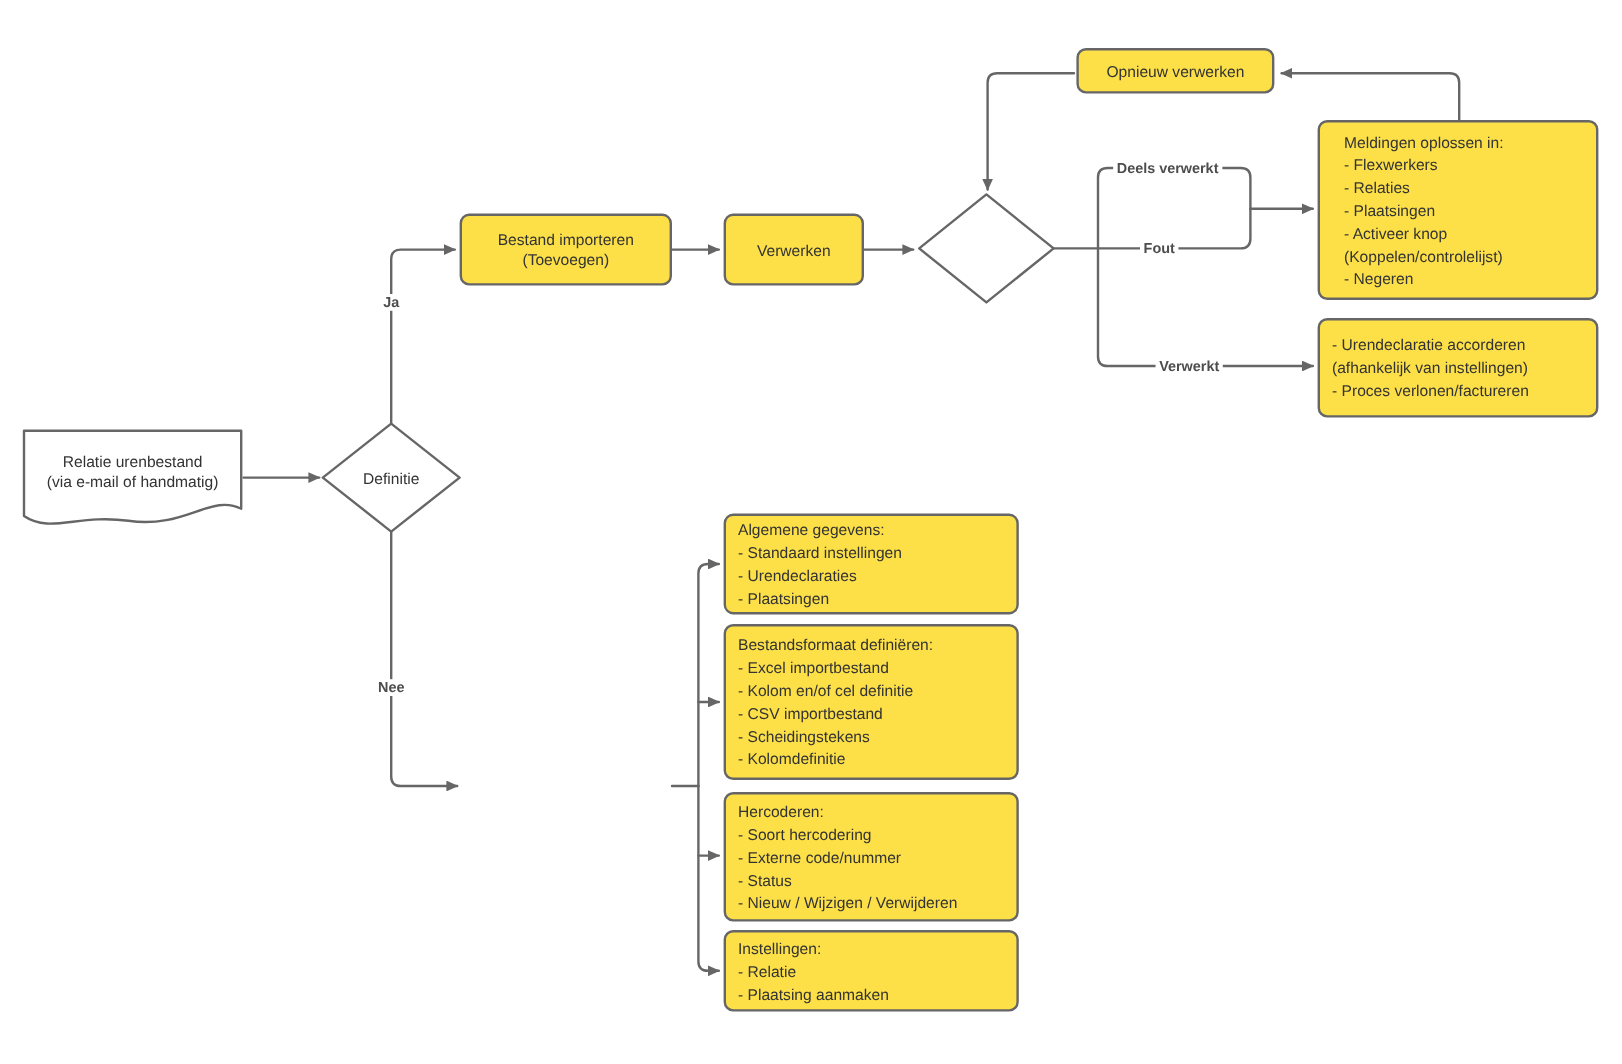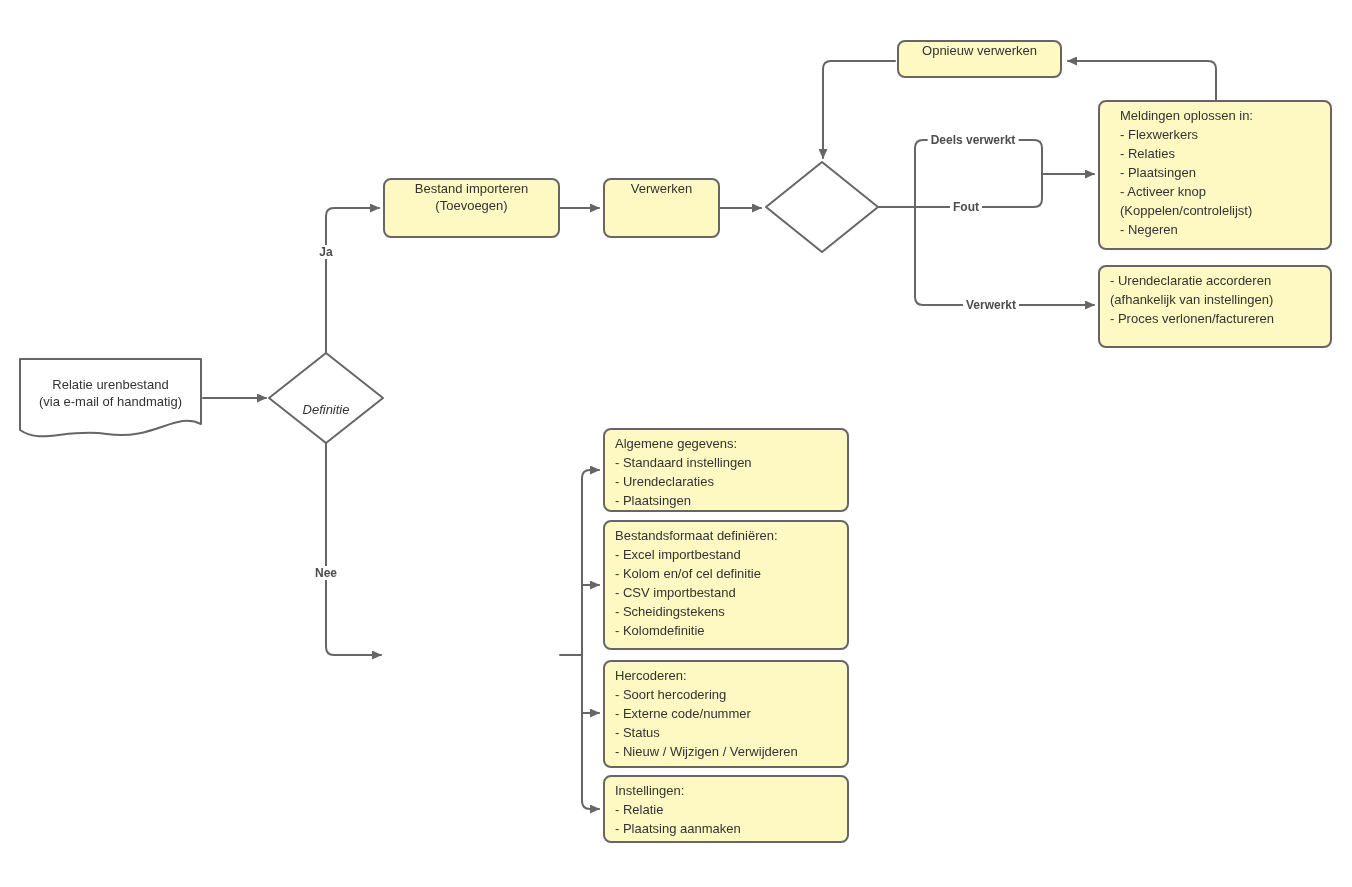--- a/index.html
+++ b/index.html
@@ -2,23 +2,23 @@
 <html><head>
 <meta charset="utf-8">
 <style>
   html,body{margin:0;padding:0;background:#ffffff;}
   .canvas{
     position:relative;width:1352px;height:887px;background:#ffffff;
     font-family:"Liberation Sans",sans-serif;color:#333333;overflow:hidden;
   }
   svg.overlay{position:absolute;left:0;top:0;z-index:1;}
   .node{
-    position:absolute;box-sizing:border-box;background:#fef9c3;
+    position:absolute;box-sizing:border-box;background:#fde047;
     border:2px solid #666666;border-radius:8px;
-    display:flex;flex-direction:column;align-items:center;
+    display:flex;flex-direction:column;align-items:center;justify-content:center;
     font-size:13px;line-height:17px;text-align:center;z-index:2;
   }
   .listnode{
     align-items:flex-start;text-align:left;padding:4px 10px;line-height:19px;
   }
   .shape-label{
     position:absolute;display:flex;flex-direction:column;align-items:center;
     justify-content:center;font-size:13px;line-height:17px;text-align:center;z-index:2;
   }
   .edge-label{
@@ -82,21 +82,21 @@
 
       <polygon points="822,162 878,207 822,252 766,207"></polygon>
     </g>
   </svg>
 
   <div class="shape-label" style="left:20px;top:359px;width:181px;height:68px;">
     <div>Relatie urenbestand</div>
     <div>(via e-mail of handmatig)</div>
   </div>
 
-  <div class="shape-label" style="left:269px;top:364px;width:114px;height:90px;font-style:italic;">
+  <div class="shape-label" style="left:269px;top:353px;width:114px;height:90px;">
     <div>Definitie</div>
   </div>
 
 
   <div class="node" style="left:383px;top:178px;width:177px;height:60px;">
     <div>Bestand importeren</div>
     <div>(Toevoegen)</div>
   </div>
 
   <div class="node" style="left:603px;top:178px;width:117px;height:60px;">

